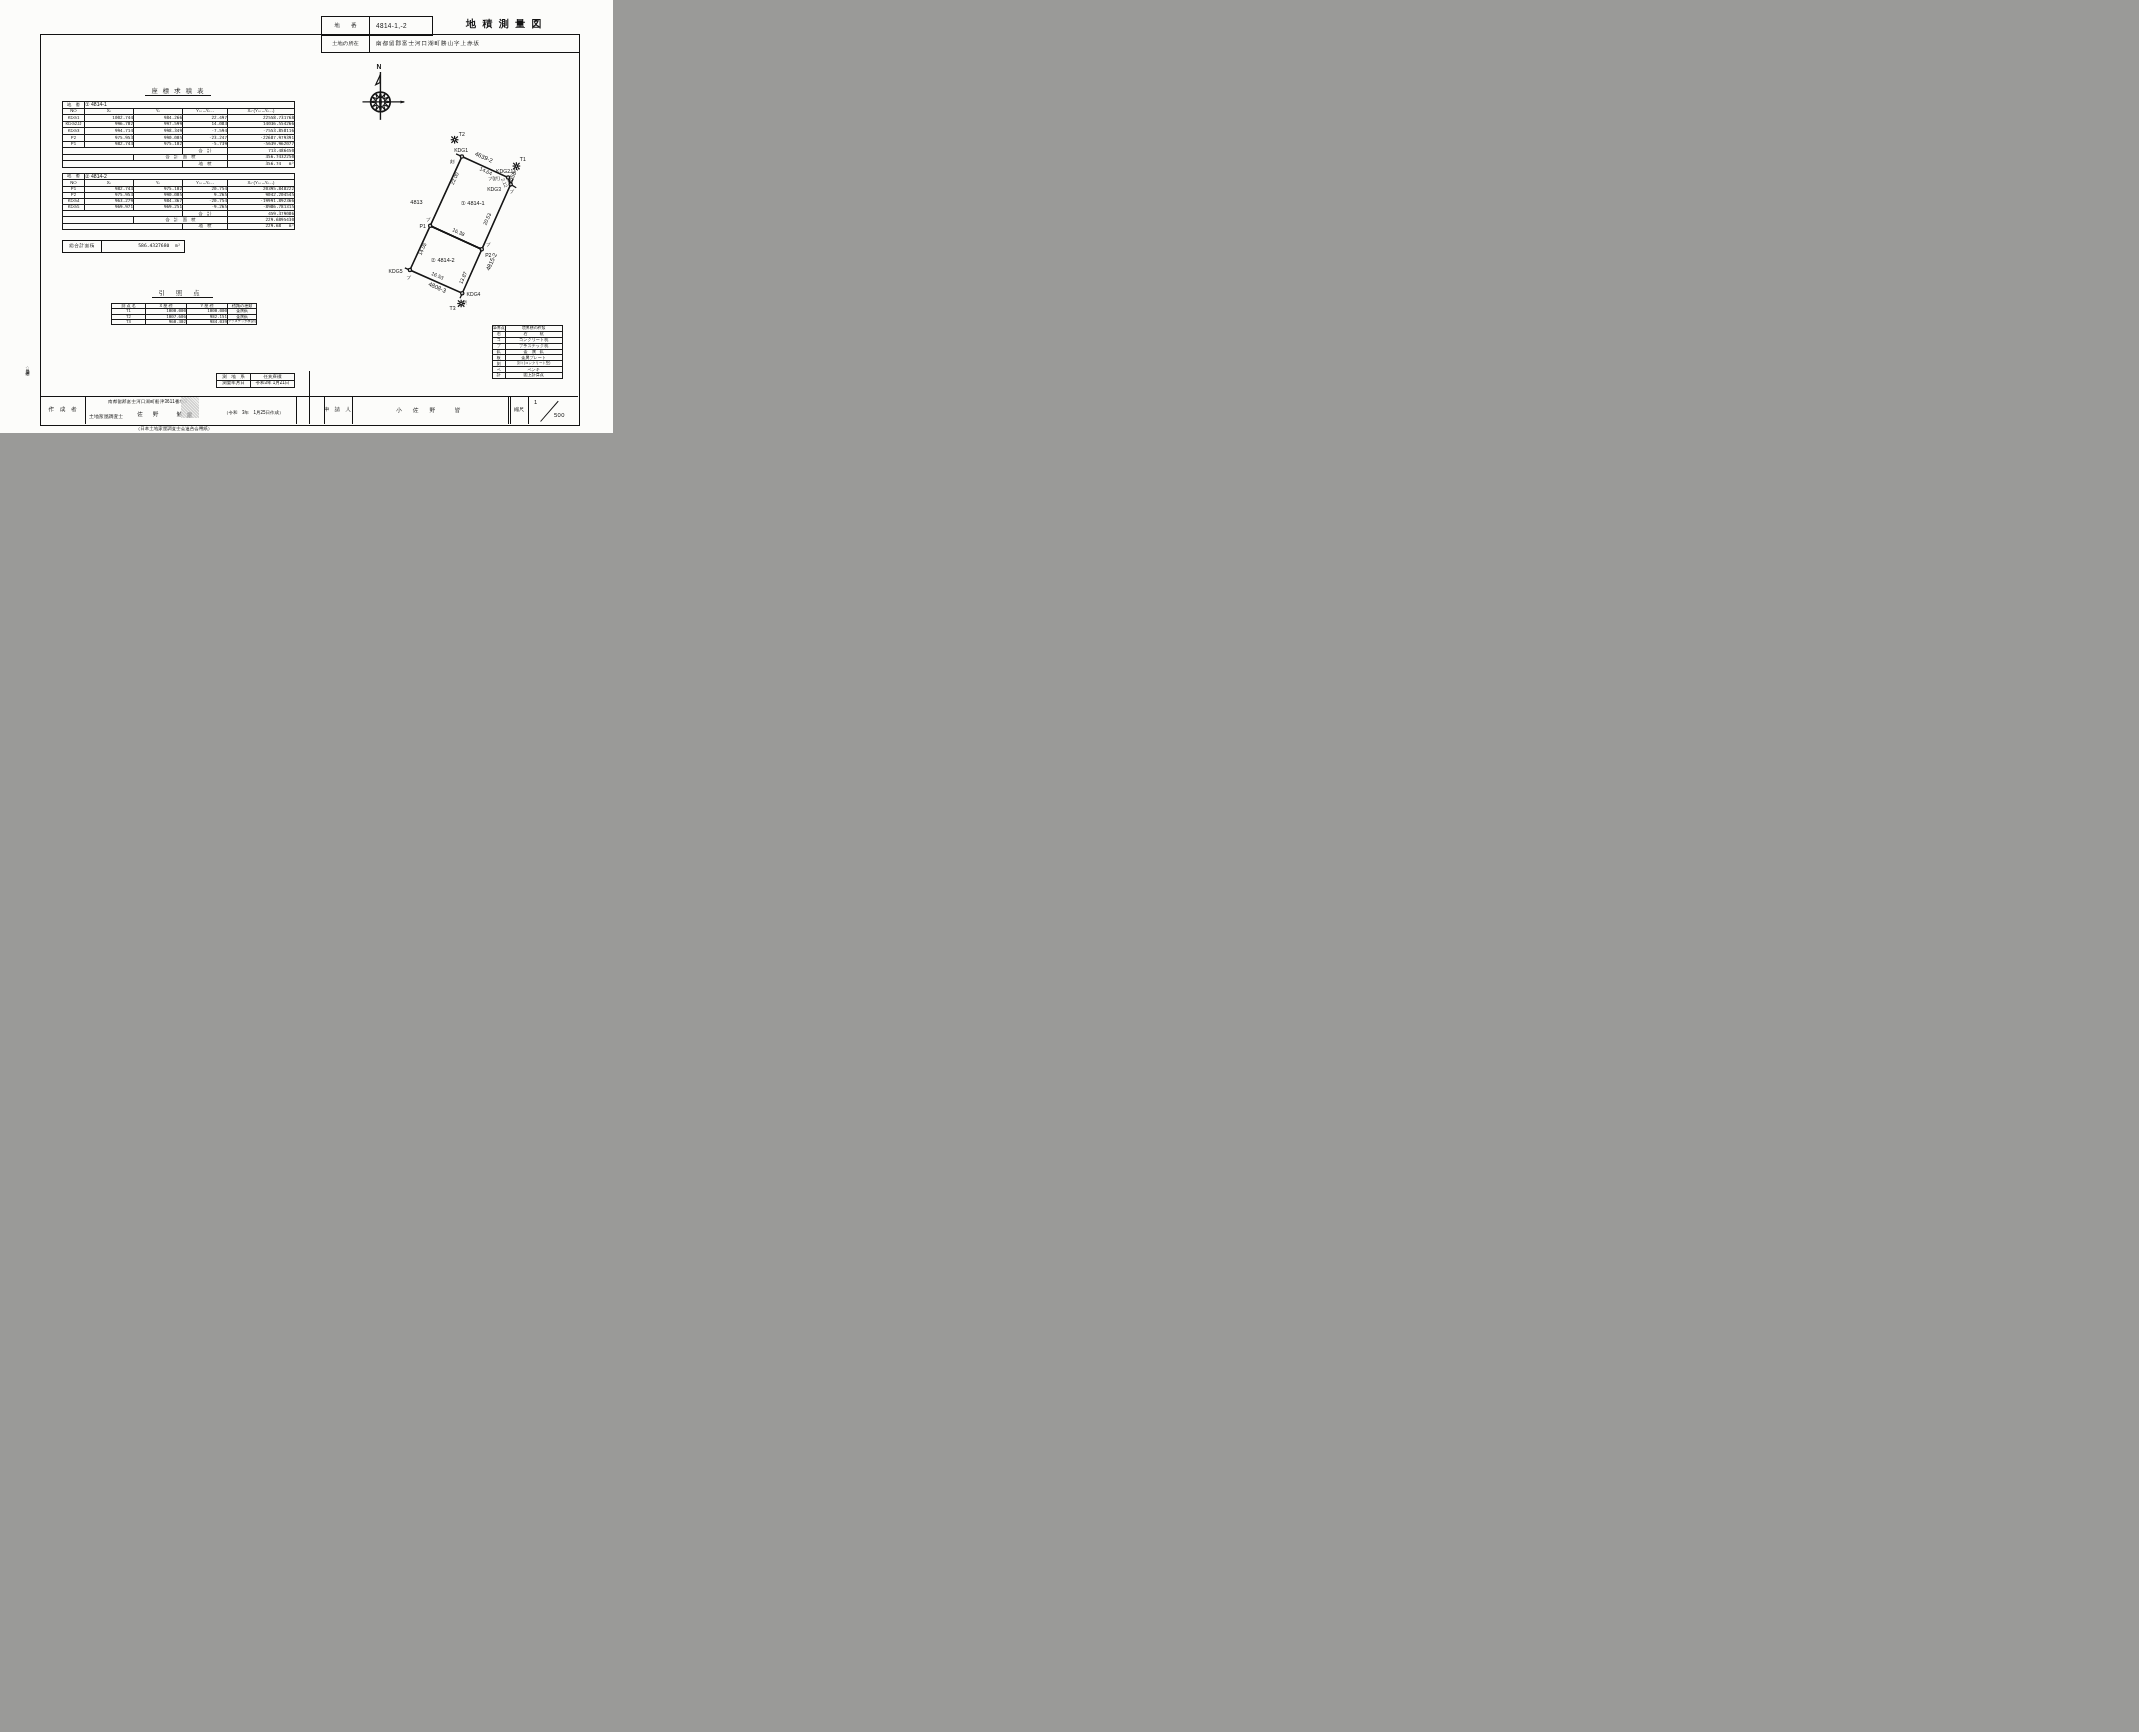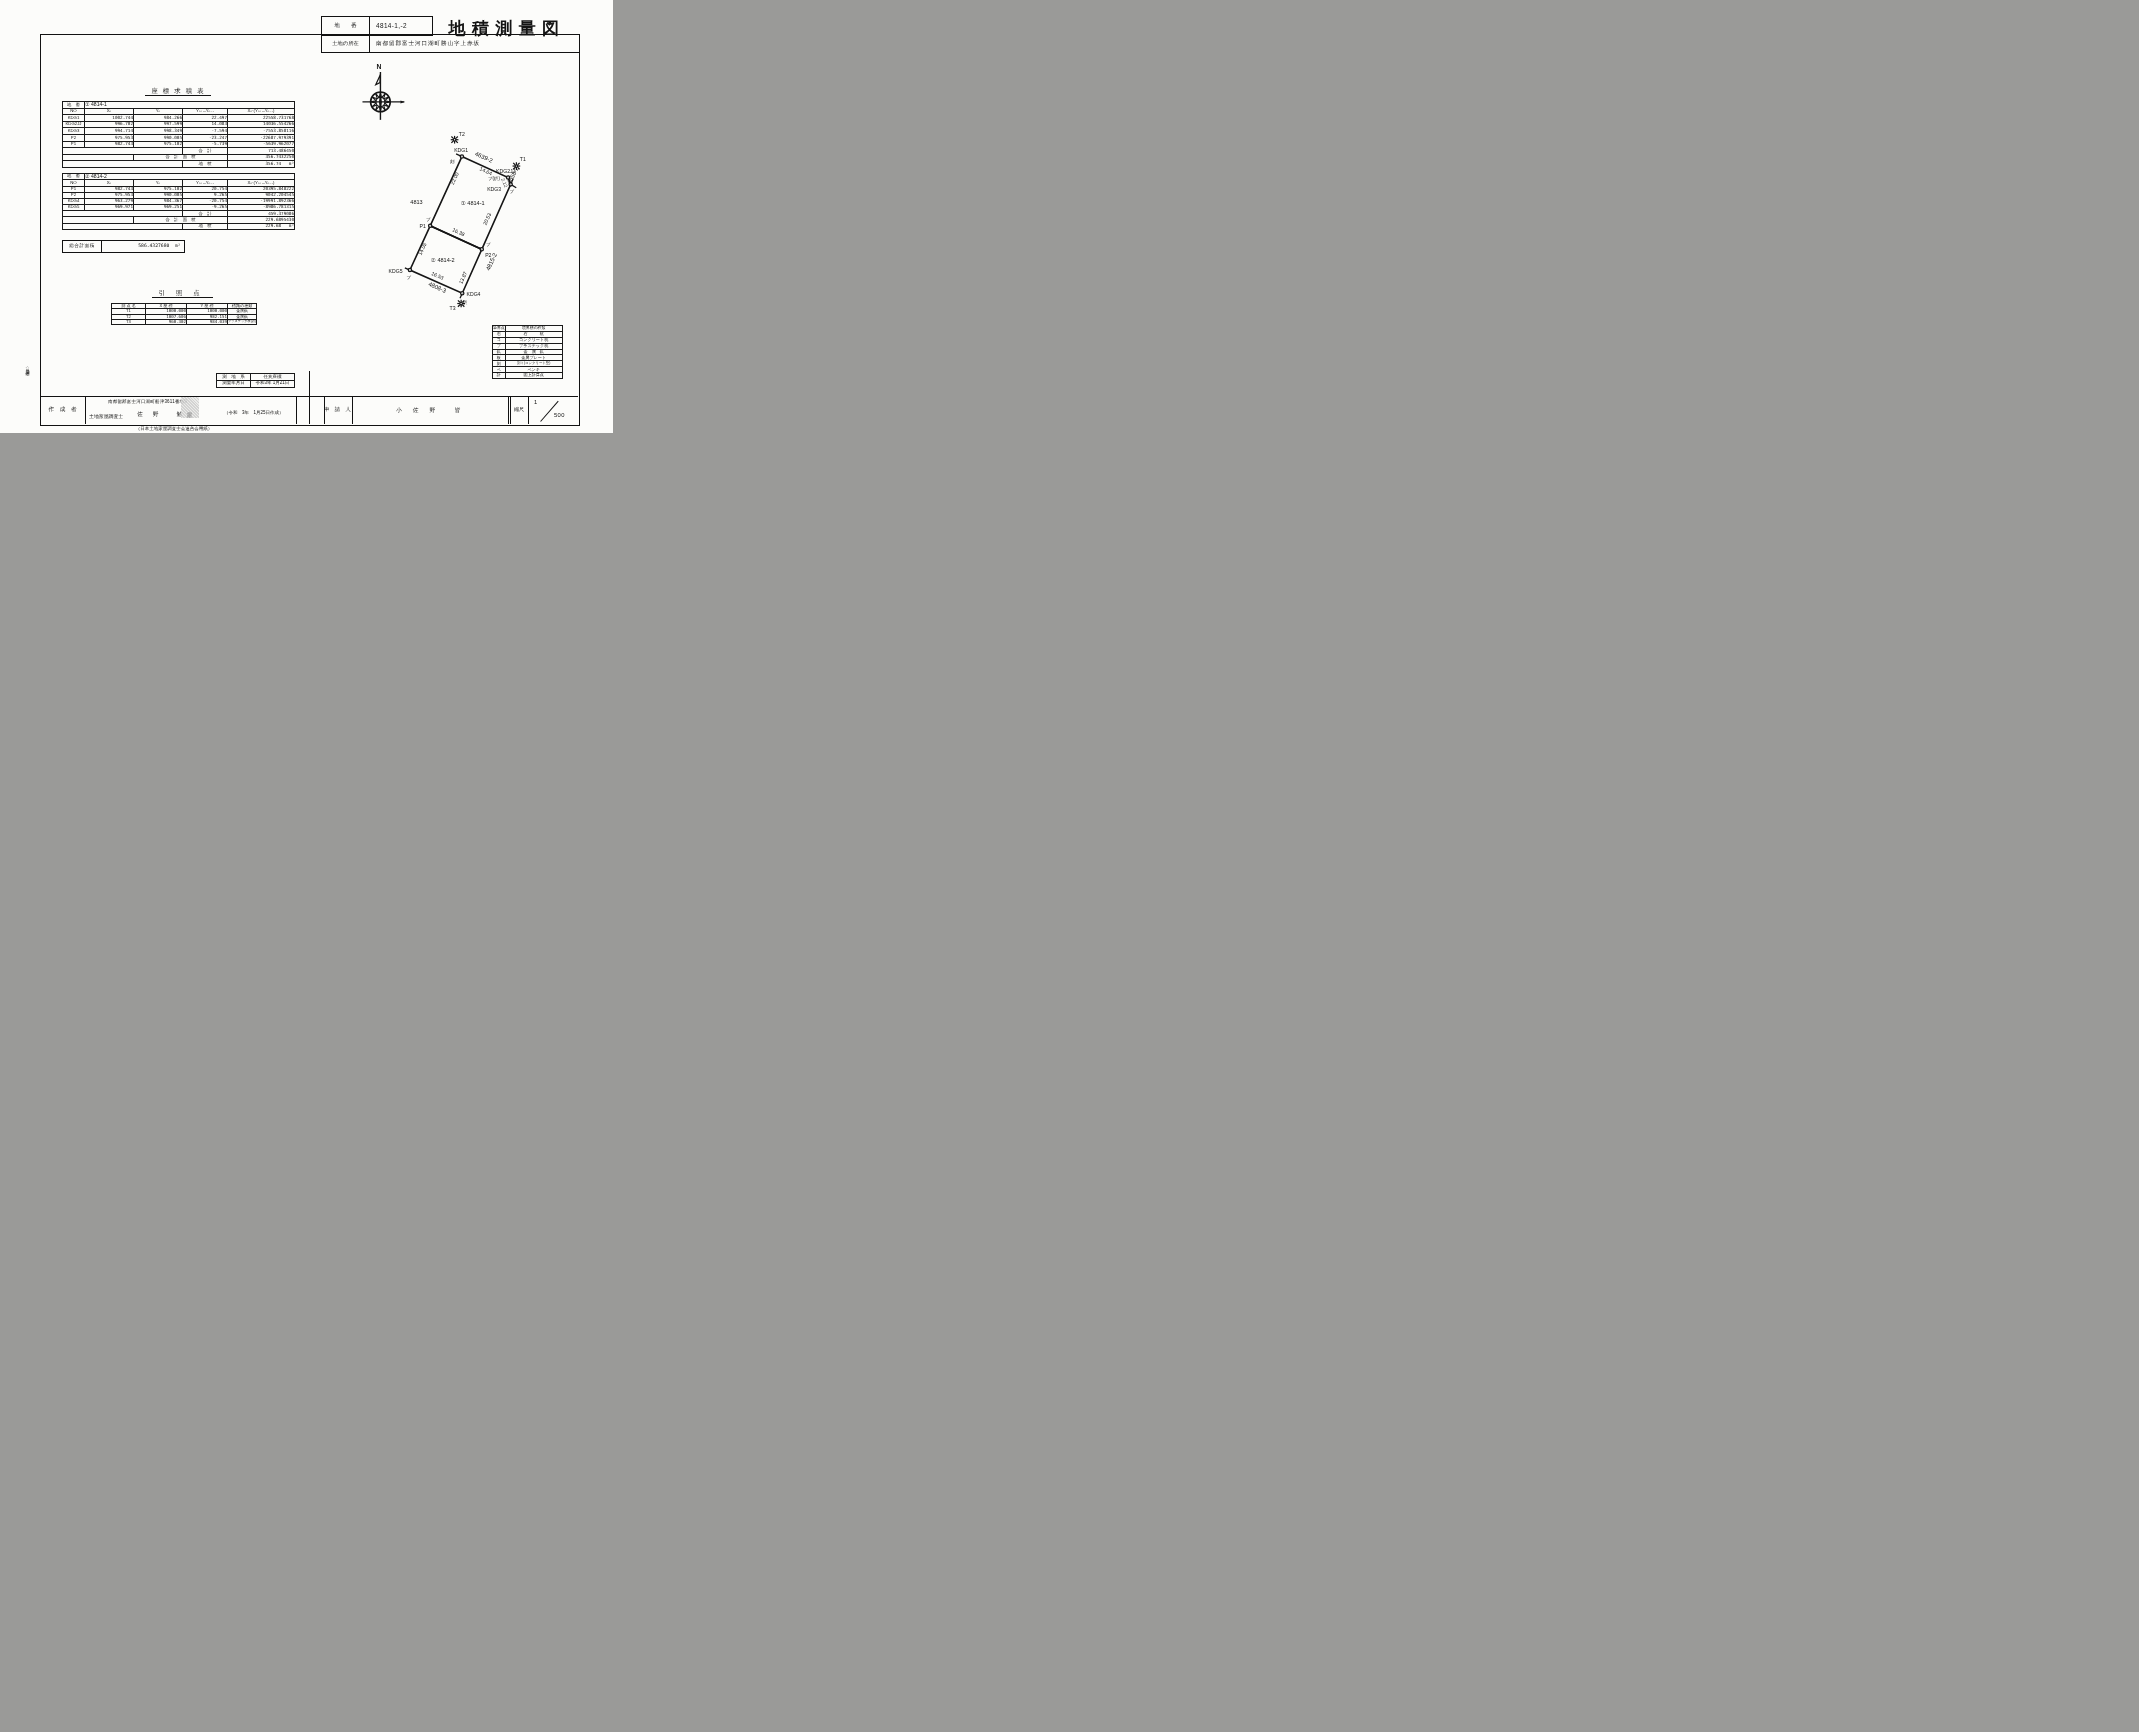--- a/index.html
+++ b/index.html
@@ -34,21 +34,21 @@
 
   <div class="abs vtext" style="left:25px;top:365px;font-size:4.1px;">（日調連9）</div>
 
   <div class="abs ctr" style="left:86px;top:426px;width:176px;font-size:4.5px;">（日本土地家屋調査士会連合会用紙）</div>
 
   <div class="abs" style="left:321px;top:16px;width:110px;height:18px;border:1.1px solid #121212;display:flex;">
     <div class="ctr" style="width:47px;border-right:0.6px solid #121212;font-size:5.6px;line-height:17px;">地　　番</div>
     <div style="flex:1;font-size:6.4px;line-height:17px;padding-left:6px;letter-spacing:0.4px;">4814-1,-2</div>
   </div>
 
-  <div class="abs ctr" style="left:433px;top:17px;width:148px;font-size:17px;font-weight:bold;letter-spacing:6.4px;
+  <div class="abs ctr" style="left:433px;top:17px;width:148px;font-size:10px;font-weight:bold;letter-spacing:6.4px;
               font-family:Liberation Sans, sans-serif;white-space:nowrap;">地積測量図</div>
 
   <div class="abs" style="left:321px;top:34px;width:257px;height:17px;border:1.1px solid #121212;display:flex;">
     <div class="ctr" style="width:47px;border-right:0.6px solid #121212;font-size:5.3px;line-height:16.3px;">土地の所在</div>
     <div style="flex:1;font-size:5.6px;line-height:16.3px;padding-left:6px;letter-spacing:0.9px;">南都留郡富士河口湖町勝山字上赤坂</div>
   </div>
 
   <div class="abs sectitle" style="left:62px;top:87px;width:232px;">
     <span>座標求積表</span>
   </div>

